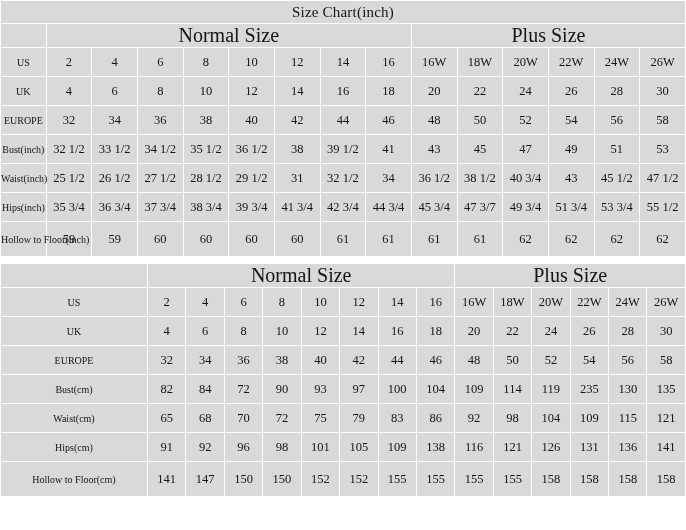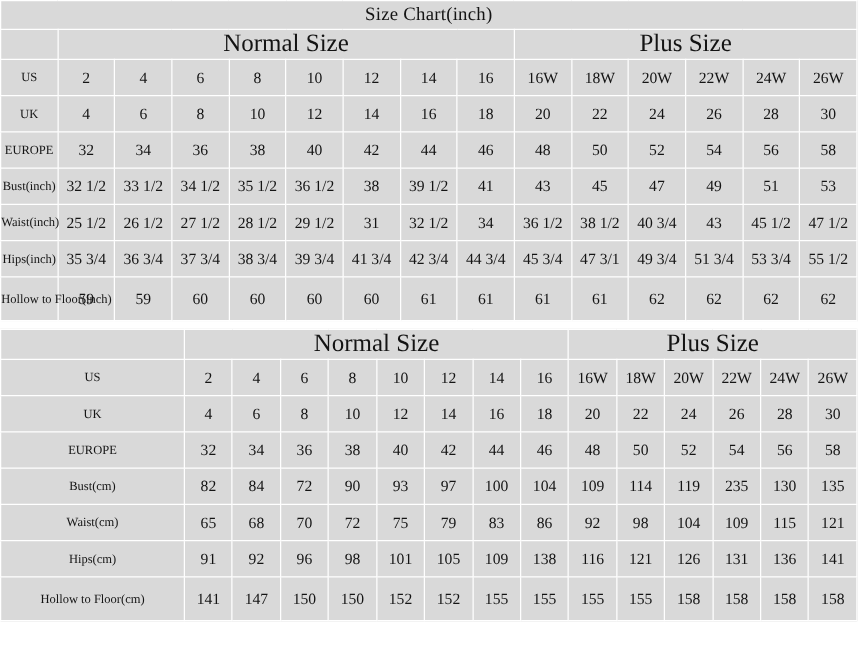--- a/index.html
+++ b/index.html
@@ -180,21 +180,21 @@
           <td class="rowlabel col-label">Hips(inch)</td>
           <td class="datacell col-data">35 3/4</td>
           <td class="datacell col-data">36 3/4</td>
           <td class="datacell col-data">37 3/4</td>
           <td class="datacell col-data">38 3/4</td>
           <td class="datacell col-data">39 3/4</td>
           <td class="datacell col-data">41 3/4</td>
           <td class="datacell col-data">42 3/4</td>
           <td class="datacell col-data">44 3/4</td>
           <td class="datacell col-data">45 3/4</td>
-          <td class="datacell col-data">47 3/1</td>
+          <td class="datacell col-data">47 3/7</td>
           <td class="datacell col-data">49 3/4</td>
           <td class="datacell col-data">51 3/4</td>
           <td class="datacell col-data">53 3/4</td>
           <td class="datacell col-data">55 1/2</td>
         </tr>
         <tr class="row-tall">
           <td class="rowlabel col-label">Hollow to Floor(inch)</td>
           <td class="datacell col-data">59</td>
           <td class="datacell col-data">59</td>
           <td class="datacell col-data">60</td>

